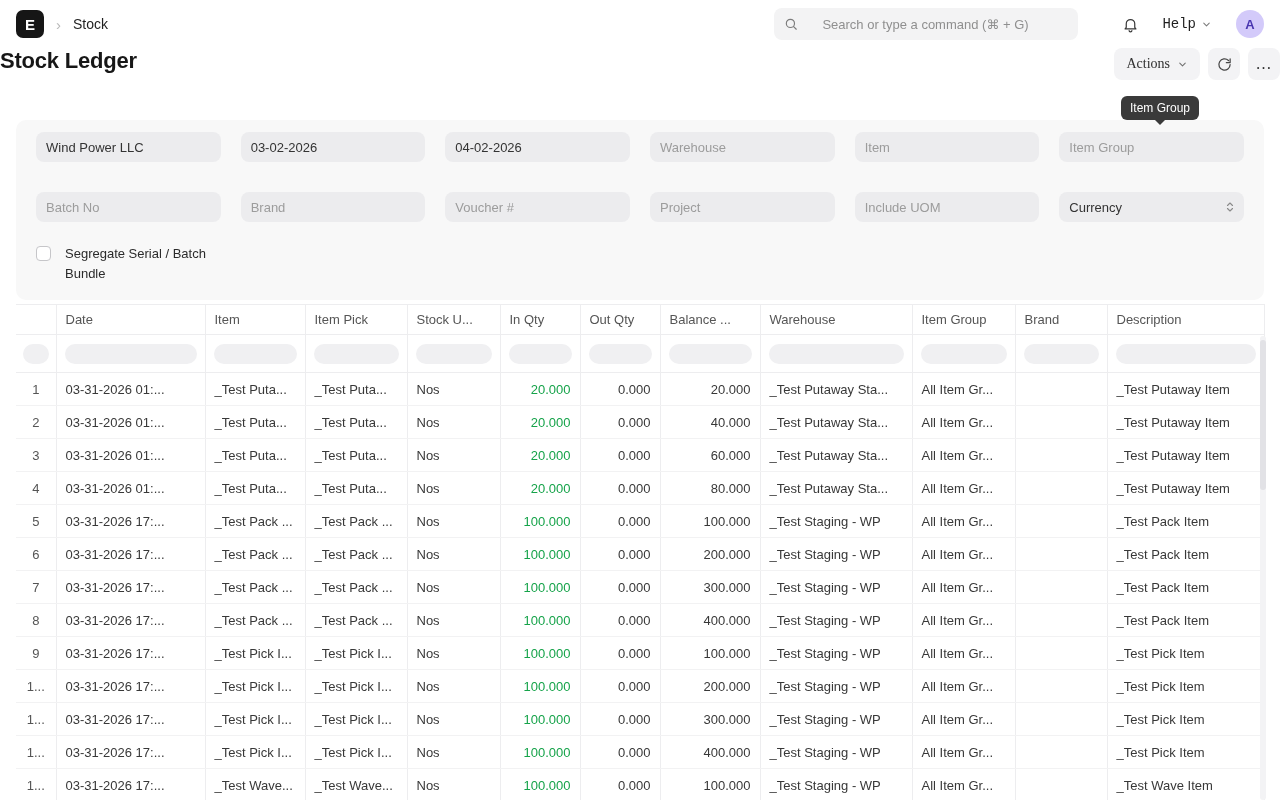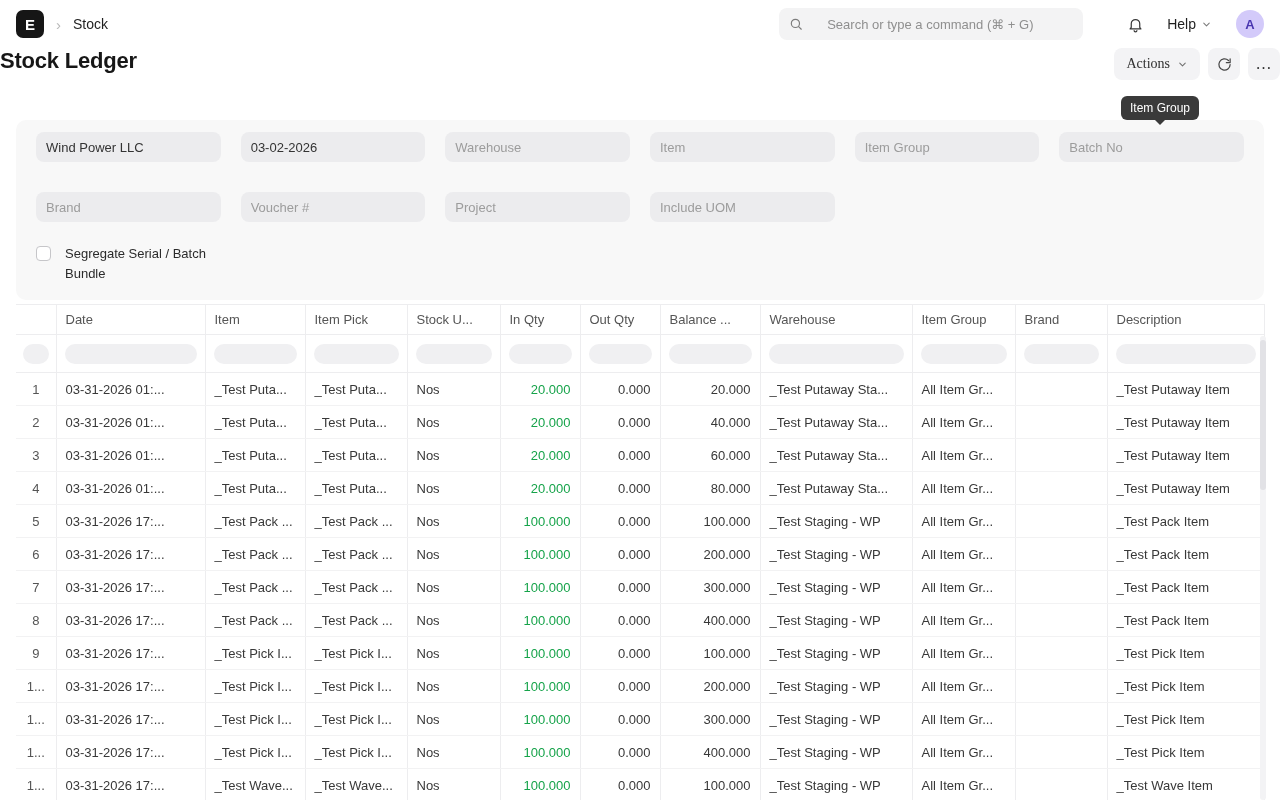--- a/index.html
+++ b/index.html
@@ -14,21 +14,21 @@
   .crumb{font-size:14px;font-weight:500;color:#1f1f1f;cursor:pointer}
   .nav-spacer{flex:1}
   .searchbar{width:304px;height:32px;background:#f3f3f4;border-radius:8px;display:flex;
     align-items:center;gap:24px;padding:0 10px;margin-right:26px}
   .searchbar input{border:none;background:transparent;outline:none;flex:1;
     font-size:13px;color:#555;font-family:inherit}
   .searchbar input::placeholder{color:#8f8f8f}
   .nav-icon-btn{width:32px;height:32px;display:flex;align-items:center;justify-content:center;
     border:none;background:transparent;border-radius:8px;color:#383838;cursor:pointer}
   .help{display:flex;align-items:center;gap:5px;font-size:14px;margin:0 14px 0 6px;color:#1f1f1f;
-    background:none;border:none;font-family:Liberation Sans, sans-serif;cursor:pointer}
+    background:none;border:none;font-family:Liberation Mono, monospace;cursor:pointer}
   .help svg{color:#7a7a7a}
   .avatar{width:28px;height:28px;border-radius:50%;background:var(--avatar-bg,#d3cafa);
     color:var(--avatar-text,#4936b0);display:flex;align-items:center;justify-content:center;
     font-size:13px;font-weight:700;cursor:pointer}
 
   
   .page-head{height:72px;display:flex;align-items:flex-start;justify-content:space-between;padding:0 0}
   .page-title{font-size:22px;font-weight:700;color:#171717;letter-spacing:-.2px}
   .head-actions{display:flex;gap:8px;align-items:center}
   .btn{height:32px;background:#f3f3f5;border:none;border-radius:8px;display:flex;align-items:center;
@@ -141,28 +141,38 @@
 </div>
 
 <div class="tooltip">
   <span>Item Group</span>
 </div>
 
 <section class="filter-card">
   <div class="filter-grid">
     <input class="f-input" value="Wind Power LLC" style="">
     <input class="f-input" value="03-02-2026" style="">
+    <input class="f-input" value="04-02-2026" style="">
     <input class="f-input" placeholder="Warehouse" style="">
     <input class="f-input" placeholder="Item" style="">
     <input class="f-input" placeholder="Item Group" style="">
     <input class="f-input" placeholder="Batch No" style="">
     <input class="f-input" placeholder="Brand" style="">
     <input class="f-input" placeholder="Voucher #" style="">
     <input class="f-input" placeholder="Project" style="">
     <input class="f-input" placeholder="Include UOM" style="">
+    <div class="f-select">
+      <span>Currency</span>
+      <span style="display:flex">
+        <svg width="12" height="12" viewBox="0 0 24 24" fill="none" stroke="currentColor" stroke-width="2.2" stroke-linecap="round" stroke-linejoin="round">
+            <polyline points="7 9 12 4 17 9"></polyline>
+            <polyline points="7 15 12 20 17 15"></polyline>
+          </svg>
+      </span>
+    </div>
   </div>
   <label class="checkbox-row">
     <span class="checkbox"></span>
     <span class="checkbox-label">Segregate Serial / Batch Bundle</span>
   </label>
 </section>
 
 <div class="table-wrap">
   <table>
       <colgroup>

